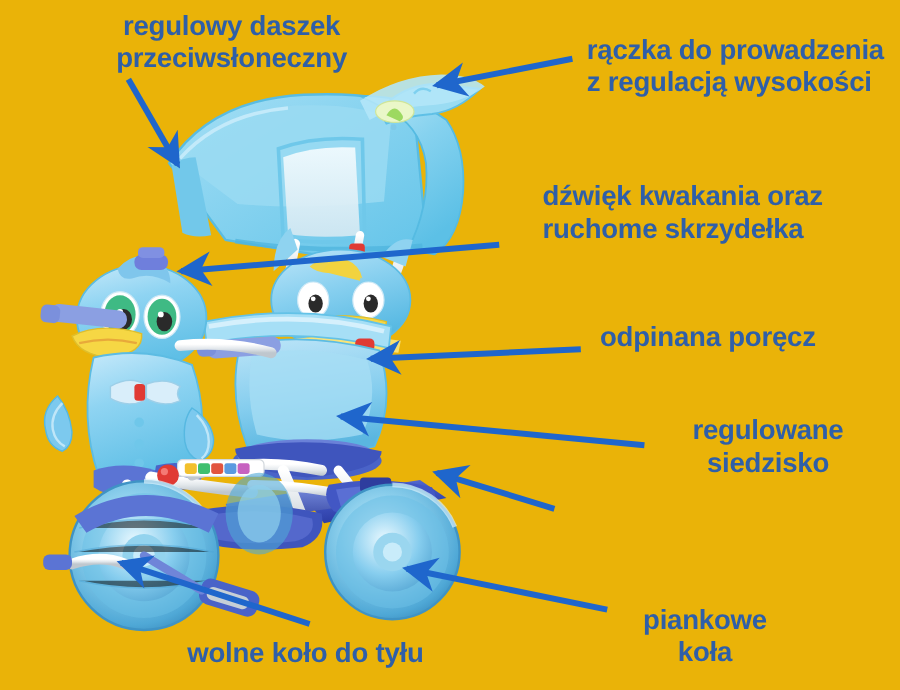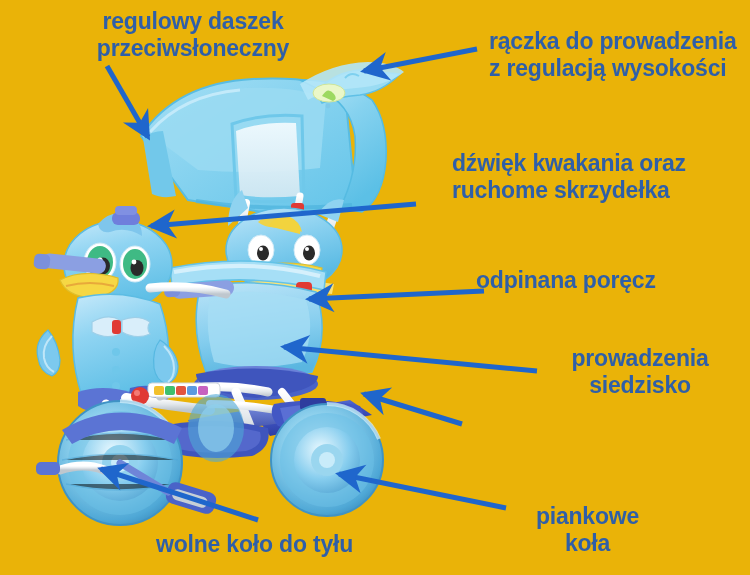--- a/index.html
+++ b/index.html
@@ -305,21 +305,21 @@
       </g>
   </svg>
 
   <div class="labels-layer" id="labels-layer">
       <div class="label center" style="left: 68px; top: 8px; width: 250px; color: rgb(47, 95, 168);">regulowy daszek
 przeciwsłoneczny</div>
       <div class="label left" style="left: 452px; top: 150px; width: 280px; color: rgb(47, 95, 168);">dźwięk kwakania oraz
 ruchome skrzydełka</div>
       <div class="label left" style="left: 489px; top: 28px; width: 260px; color: rgb(47, 95, 168);">rączka do prowadzenia
 z regulacją wysokości</div>
-      <div class="label left" style="left: 476px; top: 267px; width: 230px; color: rgb(47, 95, 168);">odpinana poręcz</div>
-      <div class="label center" style="left: 540px; top: 345px; width: 200px; color: rgb(47, 95, 168);">prowadzenia
+      <div class="label left" style="left: 500px; top: 267px; width: 230px; color: rgb(47, 95, 168);">odpinana poręcz</div>
+      <div class="label center" style="left: 540px; top: 345px; width: 200px; color: rgb(47, 95, 168);">regulowane
 siedzisko</div>
       <div class="label center" style="left: 500px; top: 503px; width: 175px; color: rgb(47, 95, 168);">piankowe
 koła</div>
       <div class="label left" style="left: 156px; top: 531px; width: 280px; color: rgb(47, 95, 168);">wolne koło do tyłu</div>
     </div>
 
 </div>
 
 </body></html>

